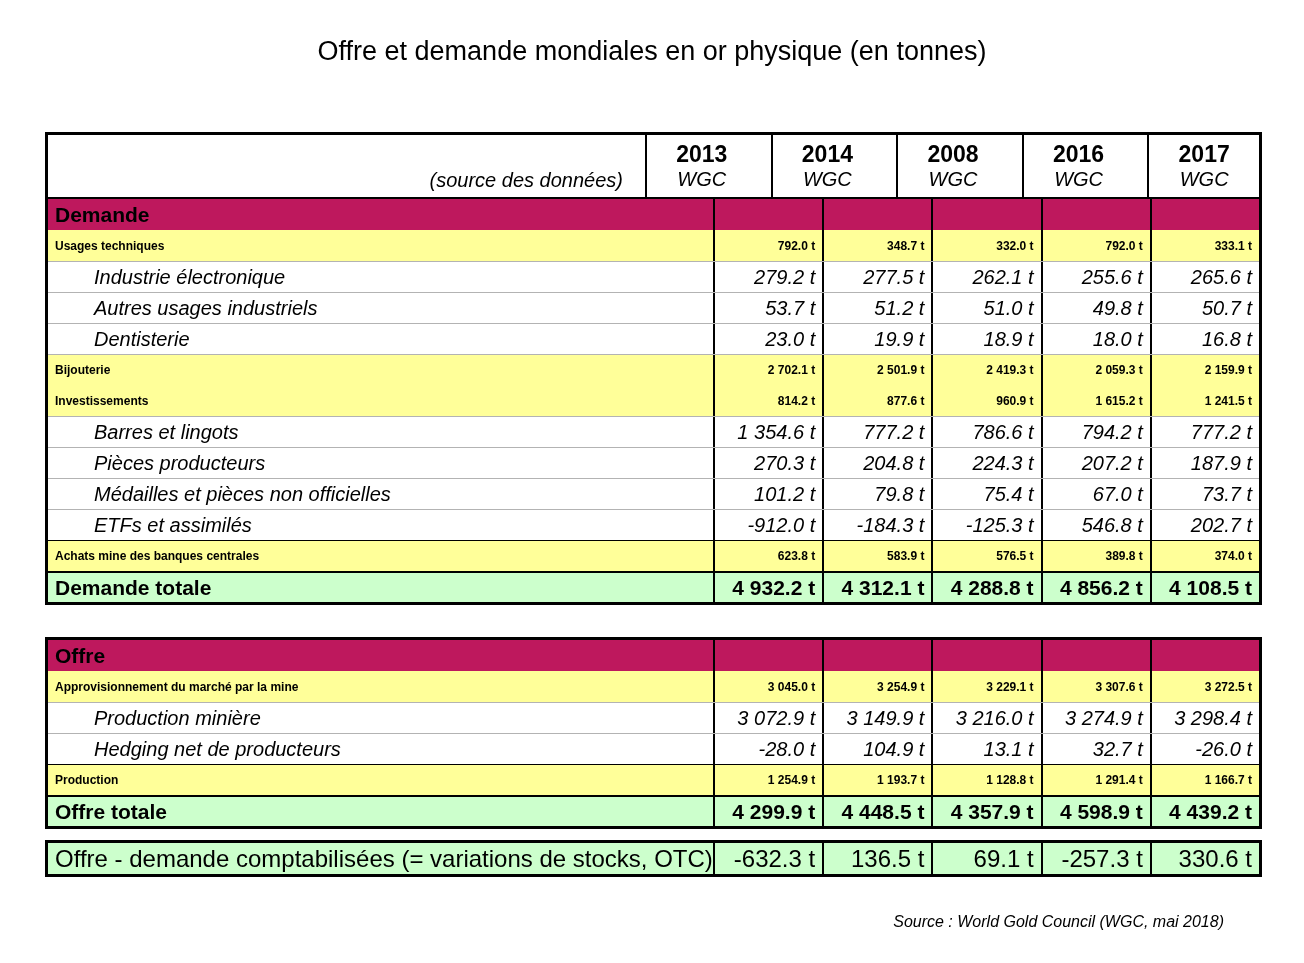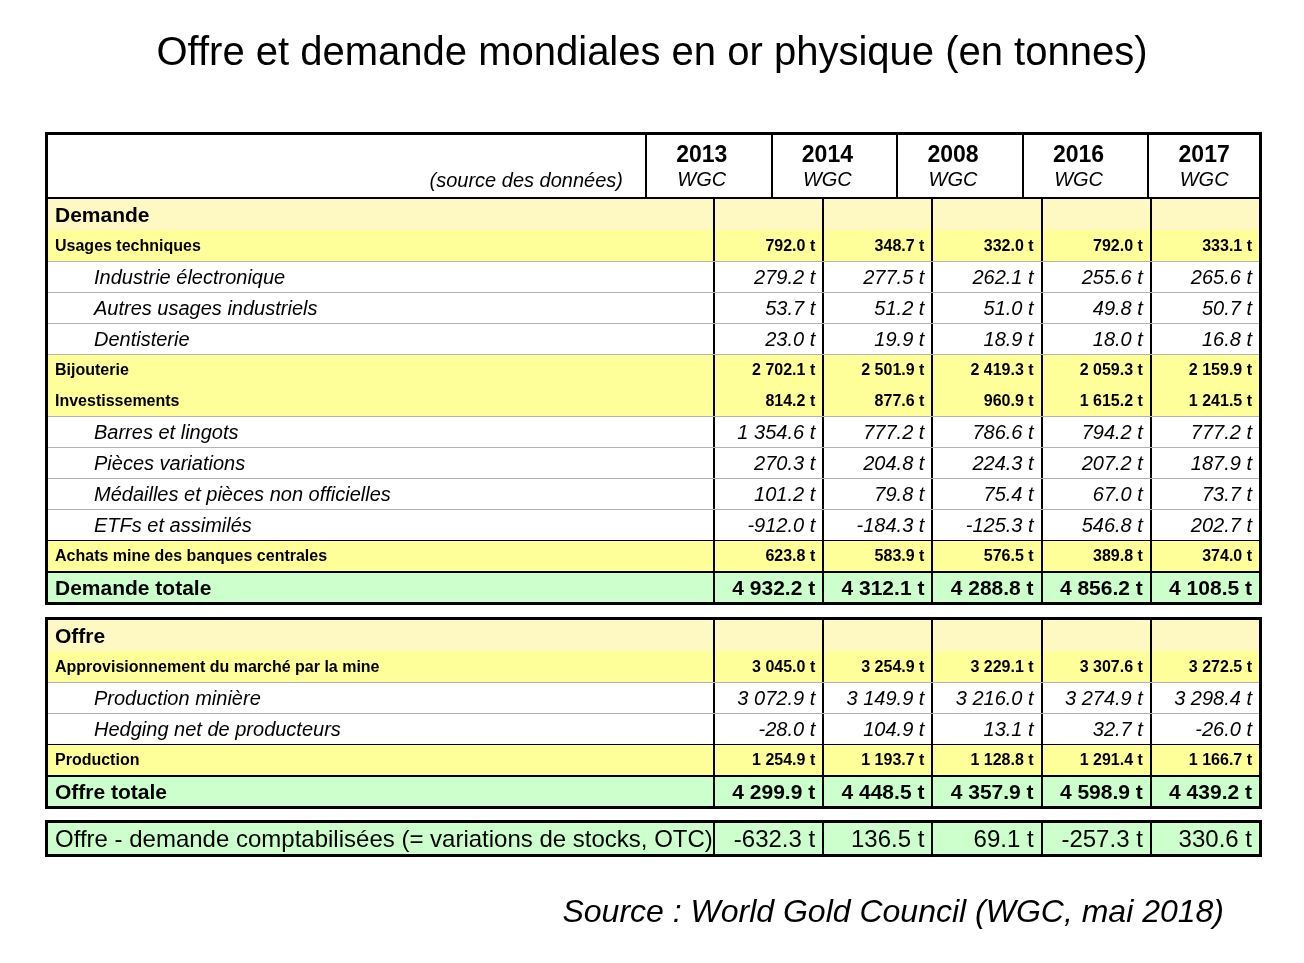--- a/index.html
+++ b/index.html
@@ -10,37 +10,37 @@
     height: 963px;
     overflow: hidden;
     font-family: "Liberation Sans", sans-serif;
     color: #000;
   }
   * { box-sizing: border-box; }
 
   .page-title {
     margin: 28px 0 0 0;
     text-align: center;
-    font-size: 40px;
+    font-size: 27px;
     font-weight: normal;
     letter-spacing: 0px;
     line-height: 46px;
   }
 
   .tables-wrap {
     width: 1217px;
     margin: 58px 0 0 45px;
   }
 
   .gtable {
     width: 1217px;
     border: 3px solid #000;
     background: #fff;
   }
-  .gtable.t-offre   { margin-top: 12px; }
+  .gtable.t-offre   { margin-top: 32px; }
   .gtable.t-balance { margin-top: 11px; }
 
   
   .header-row {
     display: flex;
     height: 64px;
     border-bottom: 2px solid #000;
     background: #fff;
   }
   .header-label {
@@ -81,38 +81,38 @@
   .cell-val {
     flex: 1;
     border-left: 2px solid #000;
     display: flex;
     align-items: center;
     justify-content: flex-end;
     padding-right: 7px;
     white-space: nowrap;
   }
 
-  .style-section  { background: #fef9c3; font-weight: bold; font-size: 21px; }
-  .style-category { background: #FFFF99; font-weight: bold; font-size: 16px; }
+  .style-section  { background: #be185d; font-weight: bold; font-size: 21px; }
+  .style-category { background: #FFFF99; font-weight: bold; font-size: 12px; }
   .style-sub      { background: #ffffff; font-style: italic; font-size: 20px; }
   .style-sub .cell-label { padding-left: 46px; }
   .style-total    { background: #CCFFCC; font-weight: bold; font-size: 21px; }
   .style-balance  { background: #CCFFCC; font-weight: normal; font-size: 24px; }
 
   .divider-none  { border-top: none; }
   .divider-light { border-top: 1px solid #b3b3b3; }
   .divider-dark  { border-top: 1px solid #000; }
   .divider-heavy { border-top: 2px solid #000; }
 
   .source-note {
     margin-top: 36px;
     text-align: right;
     padding-right: 80px;
     font-style: italic;
-    font-size: 32px;
+    font-size: 16px;
   }
 </style>
 </head>
 <body>
 
 <h1 class="page-title">Offre et demande mondiales en or physique (en tonnes)</h1>
 
 <div class="tables-wrap">
 
   <div class="gtable t-demande">
@@ -199,21 +199,21 @@
         </div>
         <div class="row style-sub divider-light">
           <div class="cell-label">Barres et lingots</div>
           <div class="cell-val">1&nbsp;354.6&nbsp;t</div>
           <div class="cell-val">777.2&nbsp;t</div>
           <div class="cell-val">786.6&nbsp;t</div>
           <div class="cell-val">794.2&nbsp;t</div>
           <div class="cell-val">777.2&nbsp;t</div>
         </div>
         <div class="row style-sub divider-light">
-          <div class="cell-label">Pièces variations</div>
+          <div class="cell-label">Pièces producteurs</div>
           <div class="cell-val">270.3&nbsp;t</div>
           <div class="cell-val">204.8&nbsp;t</div>
           <div class="cell-val">224.3&nbsp;t</div>
           <div class="cell-val">207.2&nbsp;t</div>
           <div class="cell-val">187.9&nbsp;t</div>
         </div>
         <div class="row style-sub divider-light">
           <div class="cell-label">Médailles et pièces non officielles</div>
           <div class="cell-val">101.2&nbsp;t</div>
           <div class="cell-val">79.8&nbsp;t</div>

